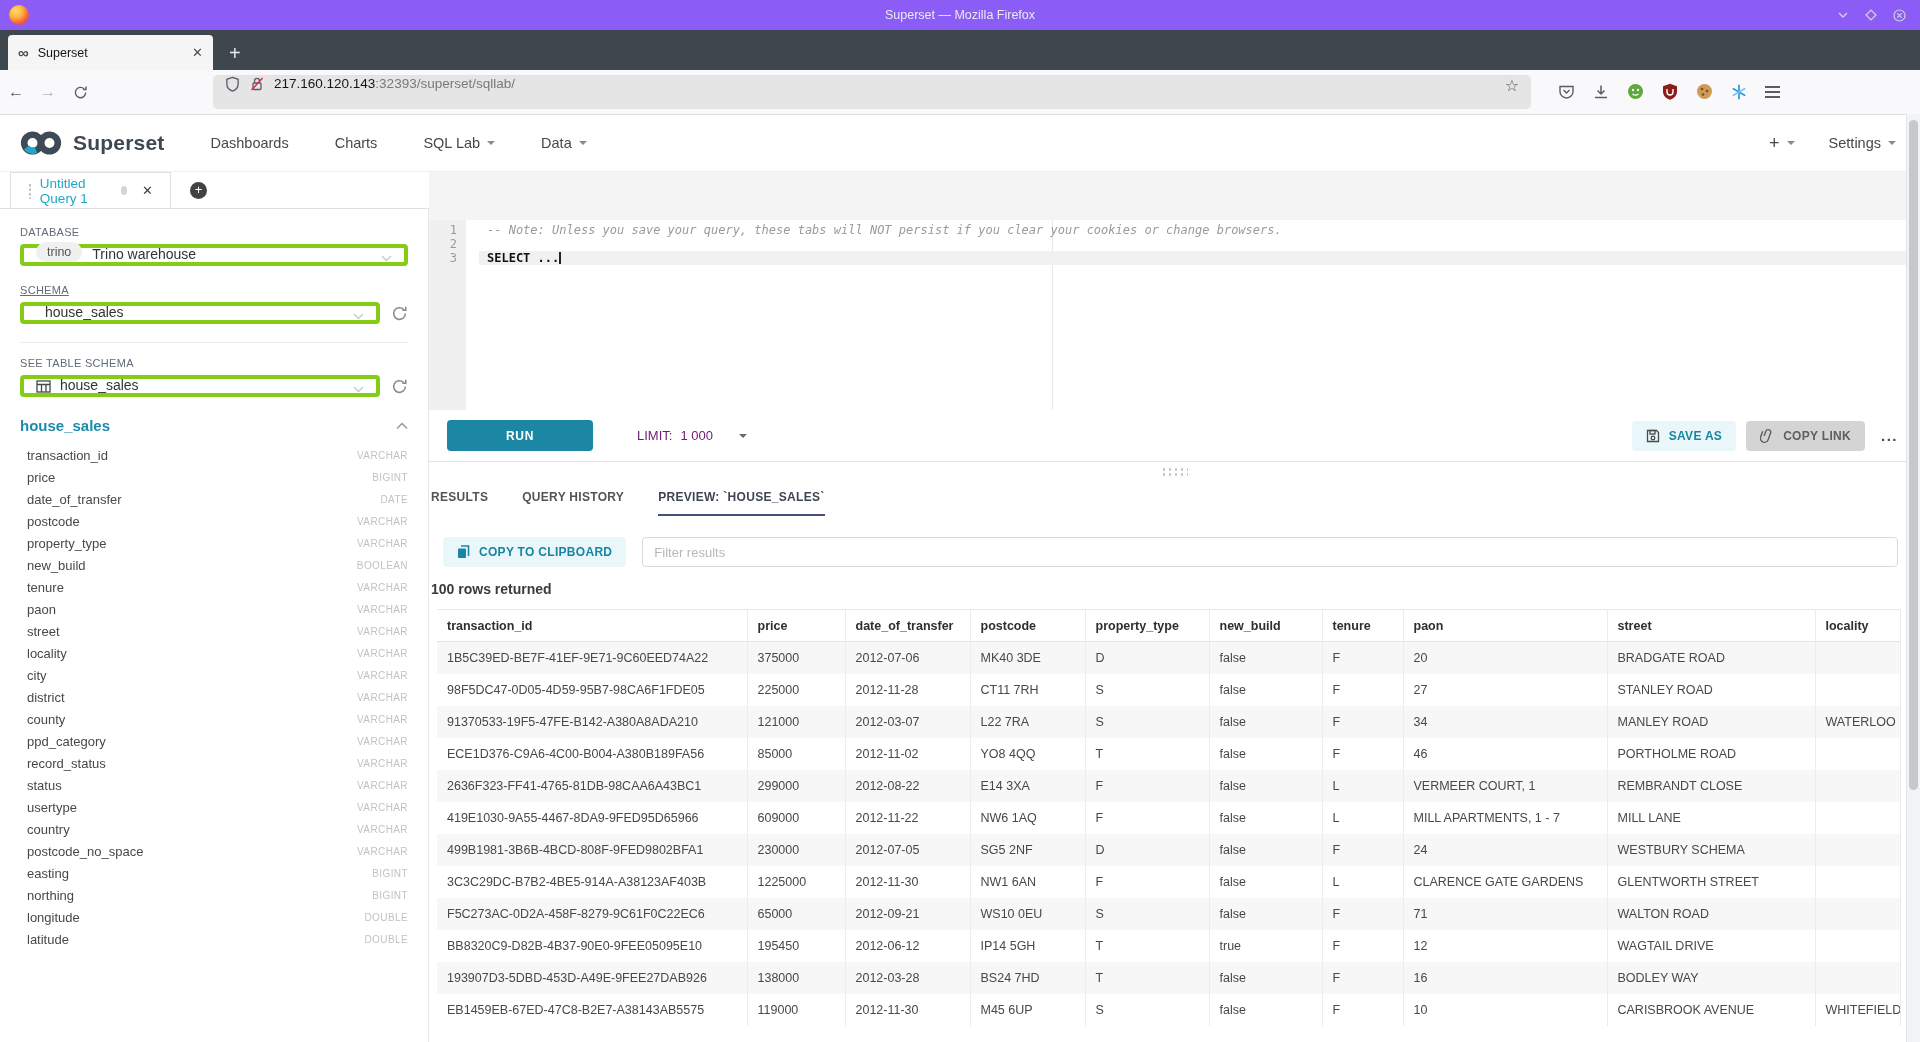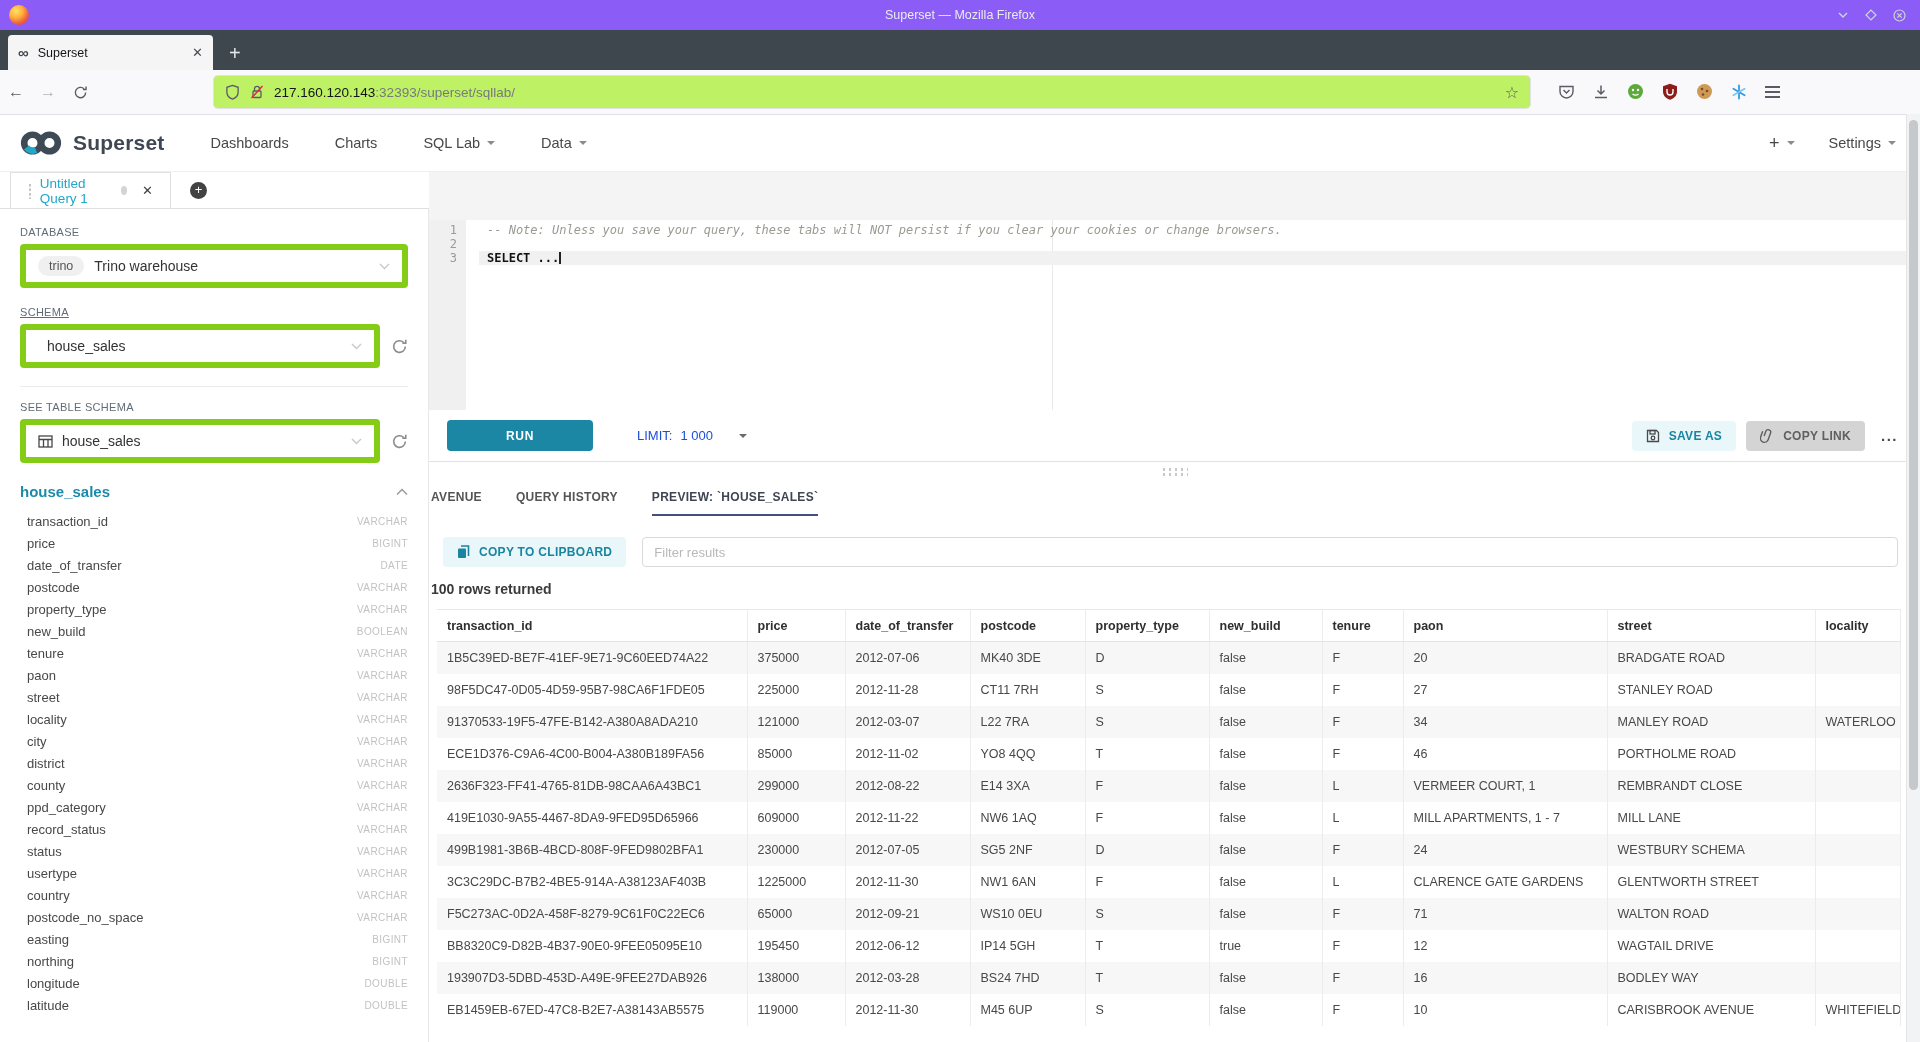--- a/index.html
+++ b/index.html
@@ -19,21 +19,21 @@
   .btab{width:205px;height:35px;background:#f5f5f6;border-radius:4px 4px 0 0;display:flex;align-items:center;padding:0 10px;box-sizing:border-box;}
   .favicon{font-weight:bold;font-size:15px;color:#3f4852;line-height:1;}
   .btab-title{font-size:12.5px;color:#15141a;margin-left:9px;flex:1;}
   .btab-close{color:#4a4a52;font-size:13px;}
   .newtab{color:#e6e8ea;font-size:20px;margin-left:16px;margin-bottom:7px;line-height:1;}
 
   
   .urlrow{height:44px;background:#f9f9fb;border-bottom:1px solid #e0e0e6;display:flex;align-items:center;}
   .nav-btn{width:32px;text-align:center;color:#5b5b66;font-size:16px;}
   .nav-btn.dis{color:#b4b4bc;}
-  .url-field{width:1316px;height:32px;background:#bef264;border-radius:4px;display:flex;align-items:center;
+  .url-field{width:1316px;height:32px;background:#e5e5e5;border-radius:4px;display:flex;align-items:flex-start;
     padding:0 11px;margin-left:118px;box-shadow:0 0 0 1px rgba(0,0,0,.09);box-sizing:border-box;}
   .url-text{font-size:13.5px;color:#15141a;margin-left:10px;flex:1;white-space:nowrap;}
   .url-text .dim{color:#78787f;}
   .star{margin-left:auto;color:#5b5b66;font-size:16px;}
   .ext-icons{display:flex;align-items:center;gap:18px;margin-left:28px;}
   .burger div{width:15px;height:1.8px;background:#5b5b66;margin:3px 0;}
 
   
   .appheader{height:57px;background:#fff;display:flex;align-items:center;padding:0 18px;border-bottom:1px solid #f0f0f0;box-sizing:border-box;}
   .brand{font-size:21px;font-weight:bold;color:#3f4852;margin-left:9px;letter-spacing:.2px;}
@@ -52,21 +52,21 @@
   .dot{width:9px;height:9px;border-radius:50%;background:#d4d4d4;margin-left:11px;}
   .qtab-close{margin-left:15px;color:#3f3f3f;font-size:13px;font-weight:bold;}
   .addtab{width:17px;height:17px;border-radius:50%;background:#424242;color:#fff;font-size:13px;line-height:16px;text-align:center;align-self:center;margin-left:19px;}
   .tabrow-right{flex:1;background:#f4f4f4;}
 
   
   .main{display:flex;height:834px;}
   .sidebar{width:429px;box-sizing:border-box;border-right:1px solid #e8e8e8;padding:0 20px;background:#fff;}
   .side-label{font-size:11px;color:#626c76;letter-spacing:.3px;}
   .lbl-db{margin-top:17px;} .lbl-schema{margin-top:18px;text-decoration:underline;} .lbl-table{margin-top:14px;}
-  .sel{height:44px;border:6px solid #84cc16;border-radius:4px;display:flex;align-items:center;padding:0 12px;background:#fff;box-sizing:border-box;margin-top:6px;flex:1;}
+  .sel{height:22px;border:4px solid #84cc16;border-radius:4px;display:flex;align-items:flex-end;padding:0 12px;background:#fff;box-sizing:border-box;margin-top:6px;flex:1;}
   .badge{background:#f0f0f0;border-radius:11px;padding:3px 11px;font-size:12.5px;color:#555;}
   .sel-text{margin-left:10px;font-size:14px;color:#333;}
   .sel-text.first{margin-left:9px;}
   .chev{margin-left:auto;}
   .sel-row{display:flex;align-items:center;}
   .refresh{margin-left:11px;margin-top:6px;}
   .divider{border-top:1px solid #ececec;margin-top:18px;}
   .card-title-row{display:flex;align-items:center;margin-top:20px;}
   .card-title{color:#1b8aab;font-weight:bold;font-size:15px;flex:1;}
   .cols{margin-top:10px;}
@@ -85,21 +85,21 @@
   .ed-num{width:37px;text-align:right;padding-right:9px;box-sizing:border-box;color:#9a9a9a;}
   .ed-text{flex:1;padding-left:8px;white-space:pre;color:#111;margin-left:13px;}
   .ed-row.active .ed-text{background:#f1f1f1;}
   .ed-text.comment{color:#9b9b94;font-style:italic;}
   .ed-text.kw{font-weight:bold;}
   .cursor{display:inline-block;width:2px;height:12px;background:#222;vertical-align:-2px;}
 
   .sql-toolbar{height:51px;display:flex;align-items:center;padding:0 22px 0 18px;border-bottom:1px solid #e2e2e2;background:#fff;}
   .run-btn{width:146px;height:31px;background:#1b87a5;color:#fff;font-weight:bold;font-size:12px;border-radius:4px;
     display:flex;align-items:center;justify-content:center;letter-spacing:.6px;}
-  .limit{margin-left:44px;font-size:13px;color:#1d4ed8;display:flex;align-items:center;}
+  .limit{margin-left:44px;font-size:13px;color:#701a75;display:flex;align-items:center;}
   .limit .val{margin-left:8px;}
   .limit .caret{margin-left:26px;border-top-color:#6a6a6a;}
   .toolbar-right{margin-left:auto;display:flex;align-items:center;gap:10px;}
   .btn-lite{height:30px;border-radius:4px;display:flex;align-items:center;padding:0 14px;gap:9px;font-weight:bold;font-size:12px;letter-spacing:.3px;}
   .saveas{background:#e9f6fa;color:#1985a0;}
   .copylink{background:#d4d4d4;color:#5f5f5f;}
   .more{font-weight:bold;color:#484848;font-size:15px;letter-spacing:1.5px;margin-left:6px;}
 
   .splitter{height:18px;display:flex;justify-content:center;align-items:center;background:#fff;}
   .dots{width:27px;height:9px;background-image:radial-gradient(circle,#c8c8c8 1.3px,transparent 1.5px);background-size:6px 5px;}
@@ -500,21 +500,21 @@
         </div>
         <div class="more">...</div>
       </div>
     </div>
 
     <div class="splitter">
         <div class="dots"></div>
       </div>
 
     <div class="res-tabs" id="res-tabs">
-        <div class="res-tab">AVENUE</div>
+        <div class="res-tab">RESULTS</div>
         <div class="res-tab">QUERY HISTORY</div>
         <div class="res-tab active">PREVIEW: `HOUSE_SALES`</div>
       </div>
 
     <div class="res-actions">
       <div class="btn-lite copyclip">
         <span>
             <svg width="13" height="14" viewBox="0 0 13 14">
               <rect x="1" y="3.5" width="8" height="9.5" rx="1" fill="#1985a0"></rect>
               <path d="M4 1h7.5v10" fill="none" stroke="#1985a0" stroke-width="1.6"></path>

